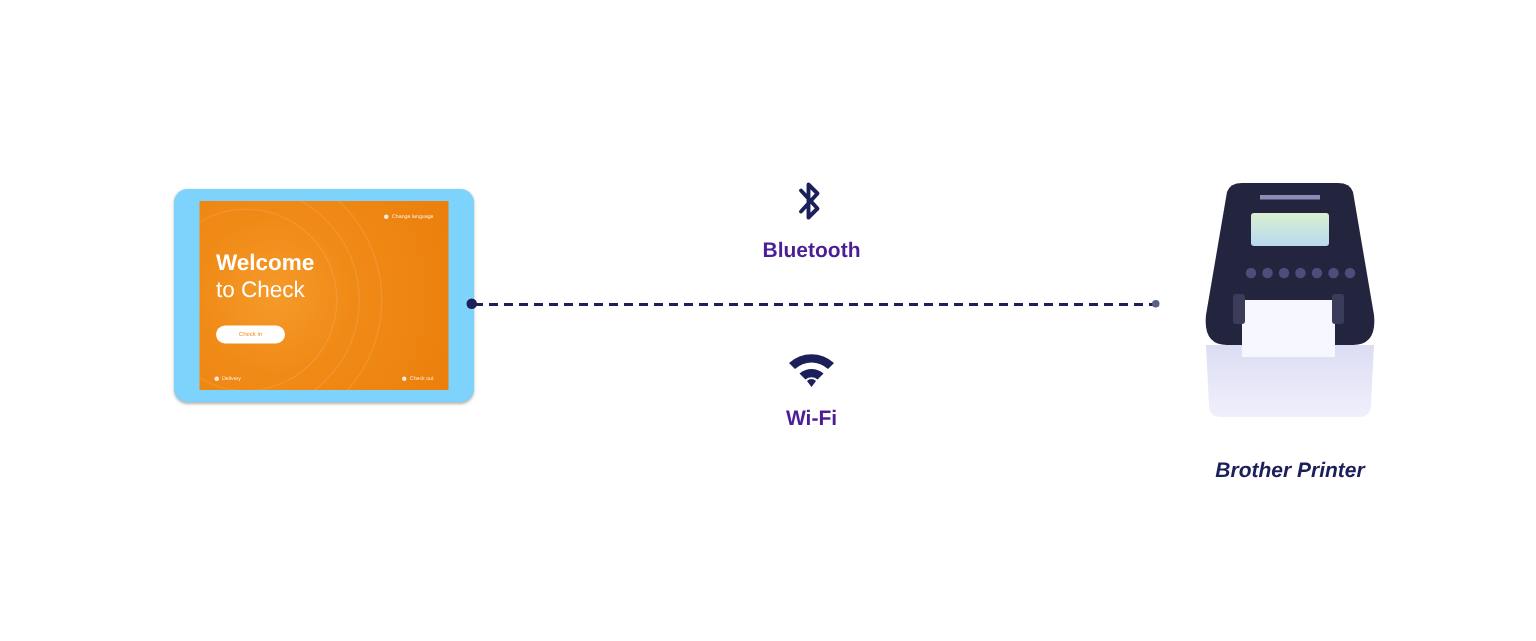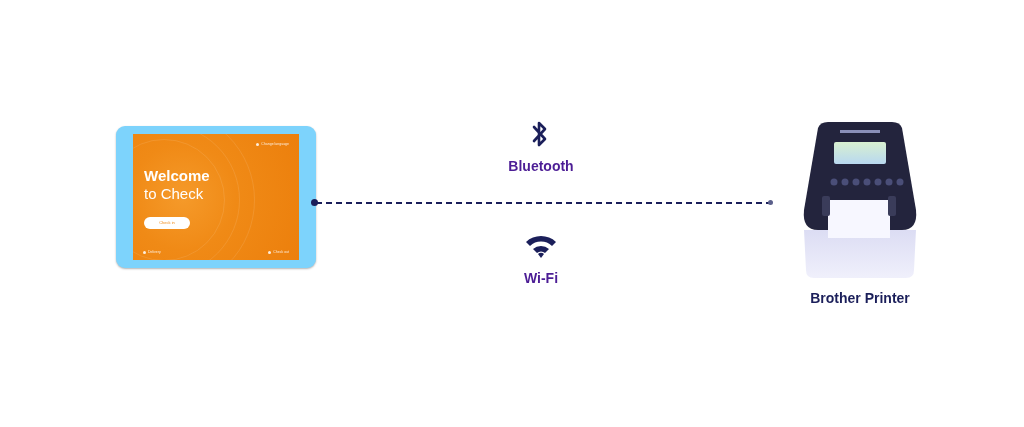--- a/index.html
+++ b/index.html
@@ -10,21 +10,21 @@
   .welcome { position:absolute; left:11px; top:33px; color:#fff; font-weight:bold; font-size:15px; line-height:18px; }
   .welcome .l2 { font-weight:normal; }
   .checkin { position:absolute; left:11px; top:83px; width:46px; height:12px; background:#fff; border-radius:7px; color:#f08a16; font-size:4px; text-align:center; line-height:12px; }
   .tiny { position:absolute; color:#fff; font-size:3.5px; opacity:.85; white-space:nowrap; }
   .tiny .dot { display:inline-block; width:3px; height:3px; border-radius:50%; background:#fff; margin-right:2px; vertical-align:middle; }
   .line { position:absolute; left:316px; top:202px; width:456px; border-top:2px dashed #1b1f5a; }
   .endpoint-l { position:absolute; left:311px; top:199px; width:7px; height:7px; border-radius:50%; background:#1b1f5a; }
   .endpoint-r { position:absolute; left:768px; top:200px; width:5px; height:5px; border-radius:50%; background:#5a5f8a; }
   .label { position:absolute; color:#4c1d95; font-weight:bold; font-size:14px; text-align:center; width:120px; }
   .icon { position:absolute; }
-  .printer-label { position:absolute; left:790px; top:290px; width:140px; text-align:center; color:#1b1f5a; font-weight:bold; font-size:14px; }
+  .printer-label { position:absolute; left:790px; top:305px; width:140px; text-align:center; color:#1b1f5a; font-weight:bold; font-size:14px;font-style:italic; }
 </style>
 </head>
 <body>
 
 <div class="tablet">
   <div class="screen">
     <div class="ring" style="left:-30px;top:5px;width:120px;height:120px;"></div>
     <div class="ring" style="left:-45px;top:-10px;width:150px;height:150px;"></div>
     <div class="ring" style="left:-60px;top:-25px;width:180px;height:180px;"></div>
     <div class="tiny" style="right:10px;top:8px;"><span class="dot"></span><span>Change language</span></div>

